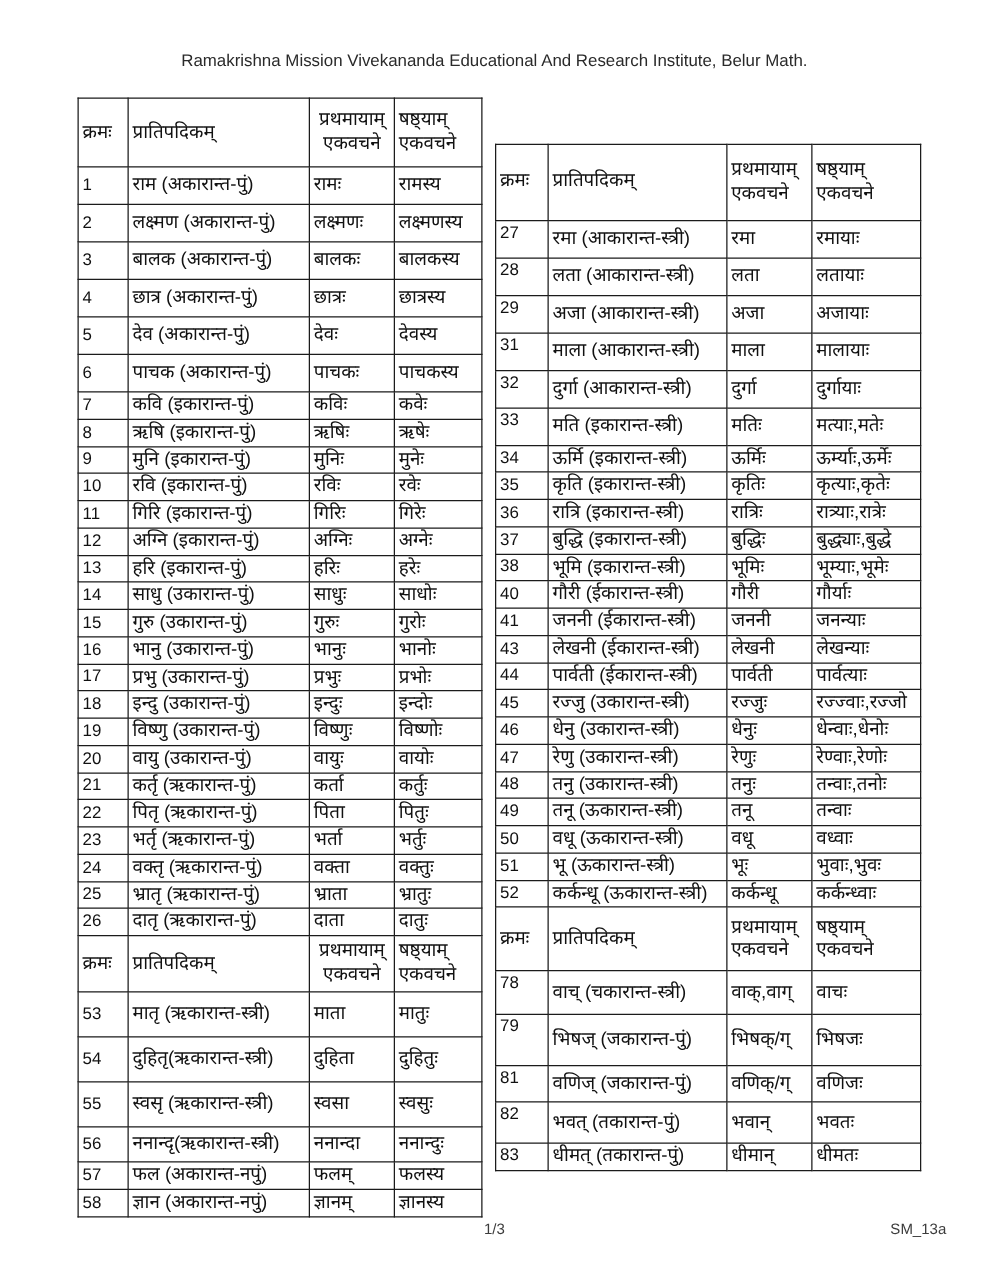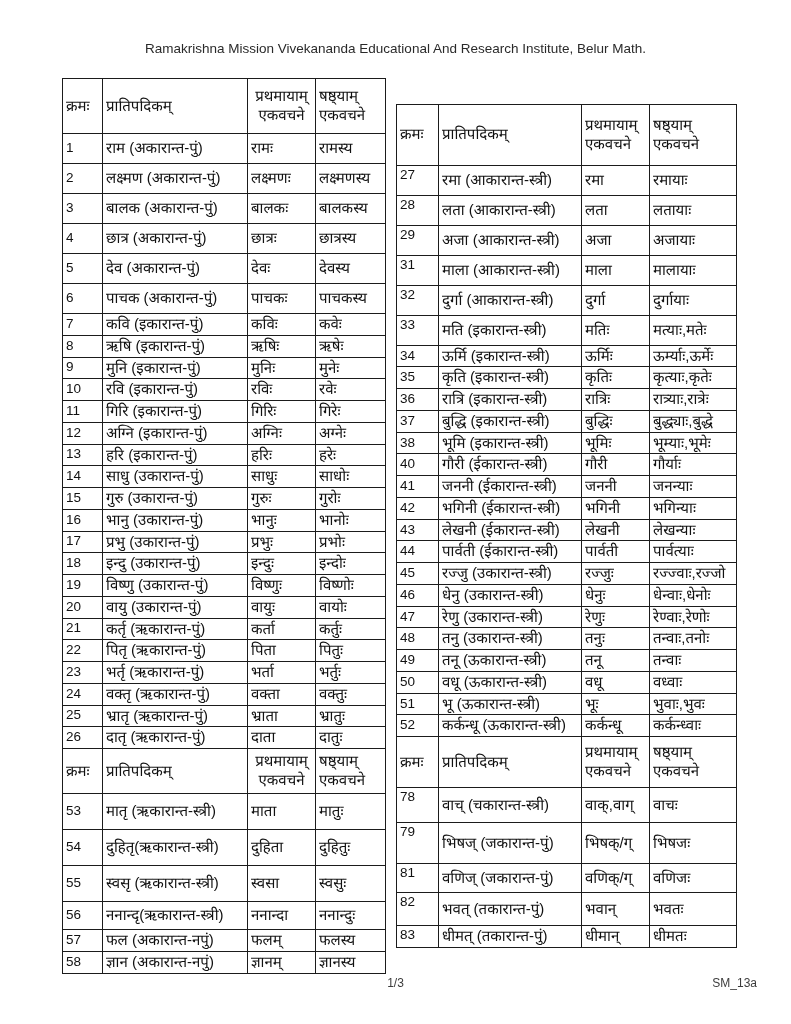--- a/index.html
+++ b/index.html
@@ -359,26 +359,20 @@
             <td>गौरी</td>
             <td>गौर्याः</td>
           </tr>
           <tr>
             <td>41</td>
             <td>जननी (ईकारान्त-स्त्री)</td>
             <td>जननी</td>
             <td>जनन्याः</td>
           </tr>
           <tr>
-            <td>42</td>
-            <td>भगिनी (ईकारान्त-स्त्री)</td>
-            <td>भगिनी</td>
-            <td>भगिन्याः</td>
-          </tr>
-          <tr>
             <td>43</td>
             <td>लेखनी (ईकारान्त-स्त्री)</td>
             <td>लेखनी</td>
             <td>लेखन्याः</td>
           </tr>
           <tr>
             <td>44</td>
             <td>पार्वती (ईकारान्त-स्त्री)</td>
             <td>पार्वती</td>
             <td>पार्वत्याः</td>

